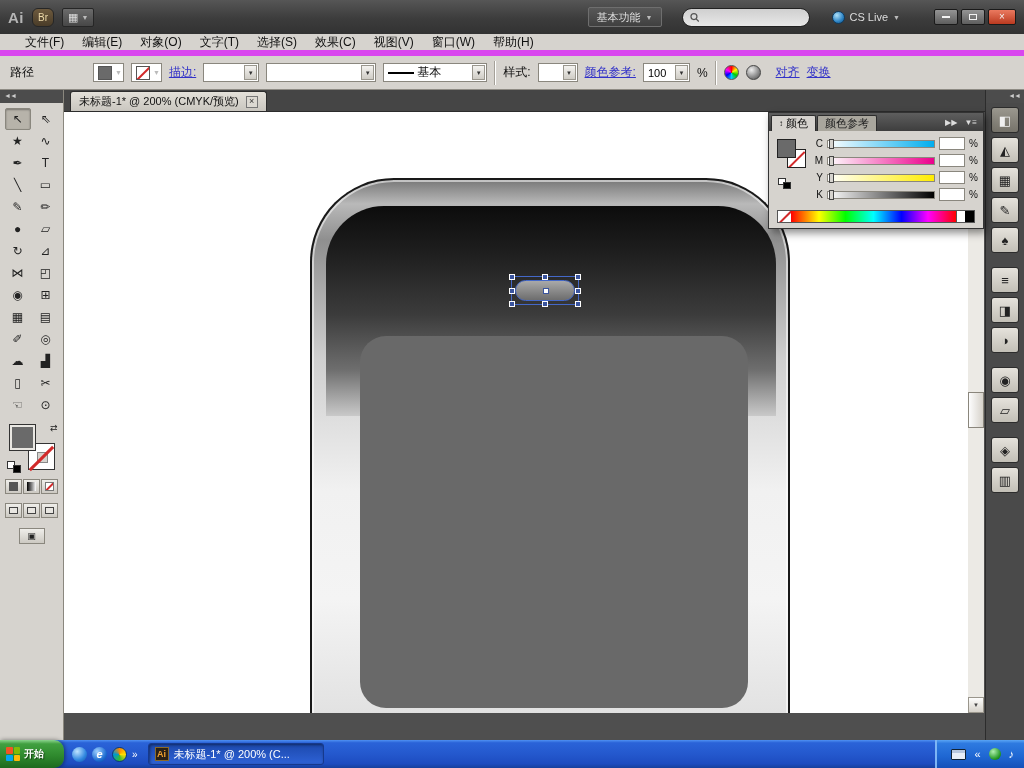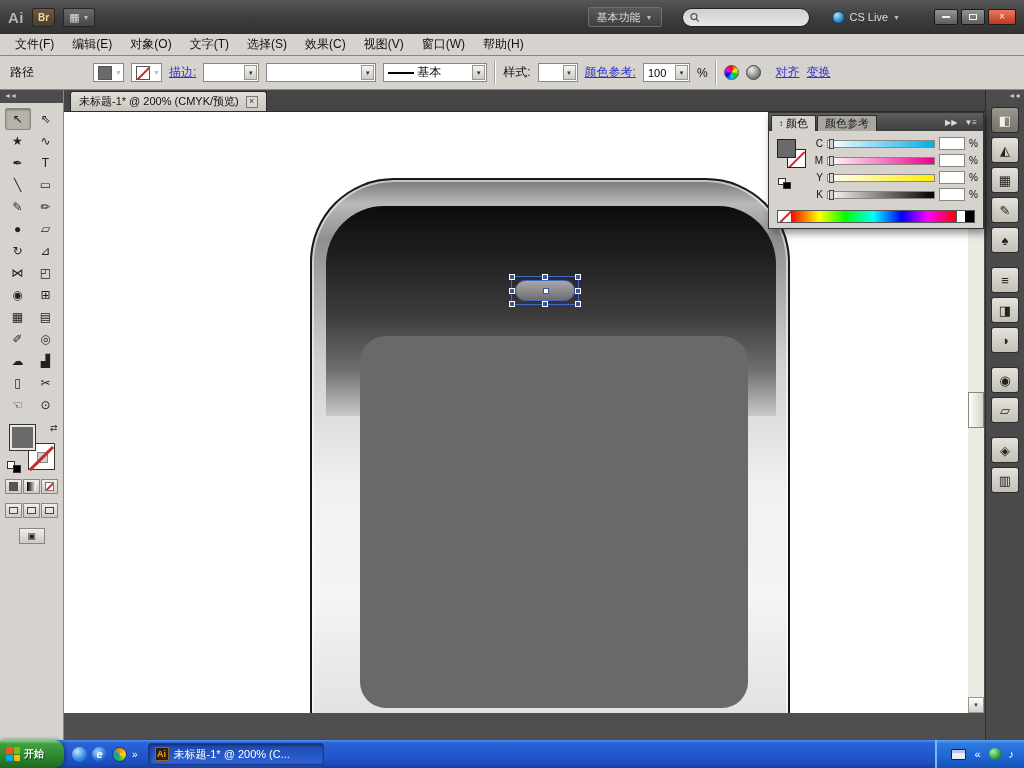--- a/index.html
+++ b/index.html
@@ -8,21 +8,21 @@
   .app { position:relative; width:1024px; height:768px; background:#4f4f4f; overflow:hidden; }
 
   
   .titlebar { position:absolute; top:0; left:0; right:0; height:34px;
     background:linear-gradient(#565656,#3c3c3c 55%,#323232); display:flex; align-items:center;
     padding:0 8px; gap:8px; color:#c8c8c8; }
   .app-logo { font-weight:bold; font-size:15px; color:#b5b5b5; letter-spacing:0.5px; }
   .tb-btn { height:19px; display:flex; align-items:center; gap:3px;
     background:linear-gradient(#6b6b6b,#474747); border:1px solid #262626; border-radius:2px;
     padding:0 5px; font-size:10px; color:#ddd; }
-  .br-btn { background:linear-gradient(#6d5a3e,#4a3c28); color:#ecd9a8; font-weight:bold; }
+  .br-btn { background:linear-gradient(#6d5a3e,#4a3c28); color:#ecd9a8; font-weight:normal;border-radius:6px; }
   .caret { font-size:7px; color:#bbb; }
   .grid-glyph { font-size:11px; }
   .ws-btn { margin-left:auto; height:20px; border:1px solid #6e6e6e; border-radius:2px;
     background:linear-gradient(#585858,#404040); padding:0 8px; display:flex; align-items:center; gap:5px;
     font-size:11px; color:#ddd; }
   .searchbox { width:128px; height:19px; border-radius:10px; background:linear-gradient(#cfcfcf,#e8e8e8);
     border:1px solid #222; display:flex; align-items:center; gap:4px; padding:0 7px; margin-left:12px; }
   .searchbox input { border:none; outline:none; background:transparent; width:100%; font-size:11px; color:#333; }
   .cslive { display:flex; align-items:center; gap:5px; margin-left:14px; font-size:11px; color:#ddd;justify-content:flex-end; }
   .cs-dot { width:13px; height:13px; border-radius:50%;
@@ -30,21 +30,21 @@
   .win-btns { display:flex; gap:3px; margin-left:26px; }
   .win-btn { width:24px; height:16px; border:1px solid #1a1a1a; border-radius:2px;
     background:linear-gradient(#949494,#5e5e5e); color:#f2f2f2; font-size:10px; line-height:1;
     display:flex; align-items:center; justify-content:center; }
   .win-btn .bar { width:8px; height:2px; background:#f2f2f2; }
   .win-btn .box { width:8px; height:6px; border:1px solid #f2f2f2; }
   .win-btn.close { width:28px; background:linear-gradient(#ea7a60,#bb3a20); }
 
   
   .menubar { position:absolute; top:34px; left:0; right:0; height:22px; background:#d6d3ce;
-    border-bottom:1px solid #d946ef; display:flex; align-items:center; padding-left:6px; }
+    border-bottom:6px solid #d946ef; display:flex; align-items:center; padding-left:16px; }
   .menu-item { padding:0 9px; font-size:12px; color:#111; }
 
   
   .controlbar { position:absolute; top:56px; left:0; right:0; height:34px; background:#d6d3ce;
     border-bottom:1px solid #8e8b84; display:flex; align-items:center; gap:7px; padding:0 10px;
     font-size:12px; color:#111; }
   .combo { background:#fff; border:1px solid #8a877e; height:19px; display:flex; align-items:center;
     gap:3px; padding:0 1px 0 4px; }
   .arrowbox { width:13px; height:15px; background:linear-gradient(#f4f3f0,#cfccc5);
     border:1px solid #9a978e; font-size:6px; color:#333; display:flex; align-items:center; justify-content:center; }

